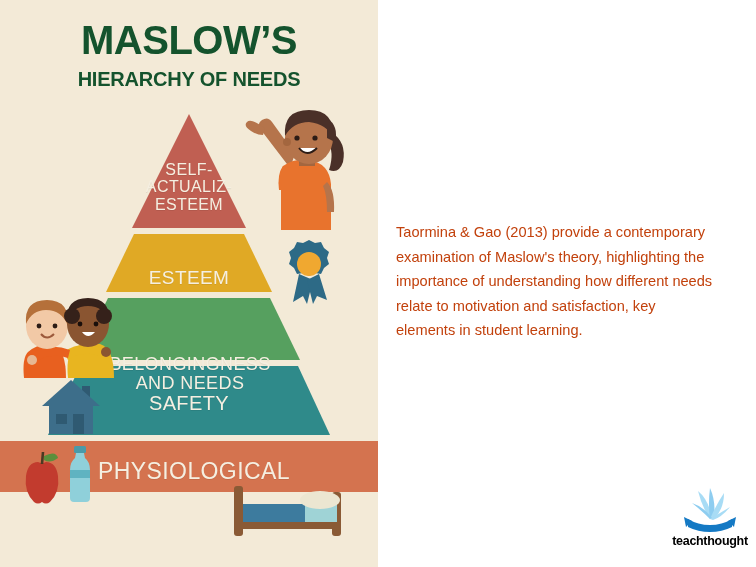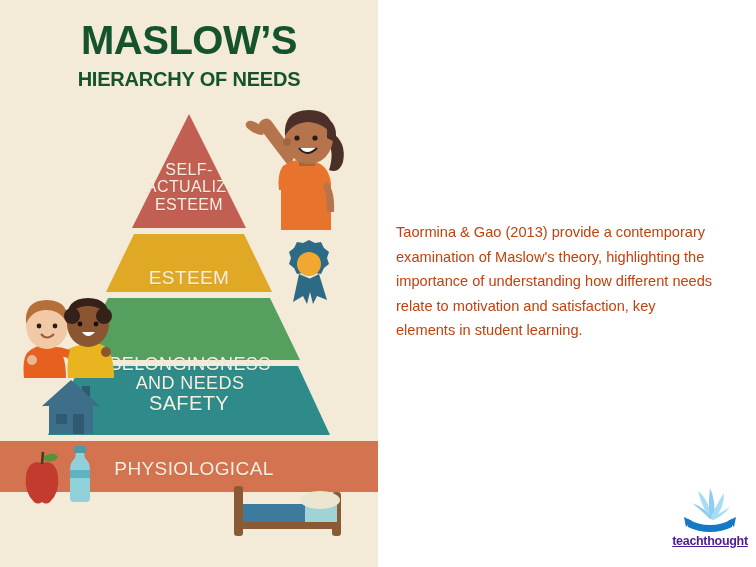--- a/index.html
+++ b/index.html
@@ -95,21 +95,21 @@
     left: 79px; top: 195px; width: 222px;
     font-size: 18px;
     margin-top: 48px;
   }
   .lbl-safety {
     left: 89px; top: 281px; width: 200px;
     font-size: 20px;
   }
   .lbl-phys {
     left: 79px; top: 347px; width: 230px;
-    font-size: 19px;
+    font-size: 23px;
   }
 
   
   .art { position: absolute; pointer-events: none; }
   .art-girl   { left: 243px; top: 108px; }
   .art-badge  { left: 283px; top: 238px; }
   .art-kids   { left: 10px;  top: 296px; }
   .art-house  { left: 40px;  top: 378px; }
   .art-food   { left: 22px;  top: 444px; }
   .art-bed    { left: 230px; top: 482px; }
@@ -144,22 +144,21 @@
   .logo-word {
     position: absolute;
     left: 0;
     top: 47px;
     width: 76px;
     text-align: center;
     font-family: "Liberation Sans", sans-serif;
     font-weight: bold;
     font-size: 12.5px;
     letter-spacing: -0.3px;
-    color: #4c1d95;
-    text-decoration: underline;
+    color: #000000;
   }
 </style>
 </head>
 <body>
 
 <div id="slide">
 
   <div class="infographic-panel">
 
     <div class="title-block">

